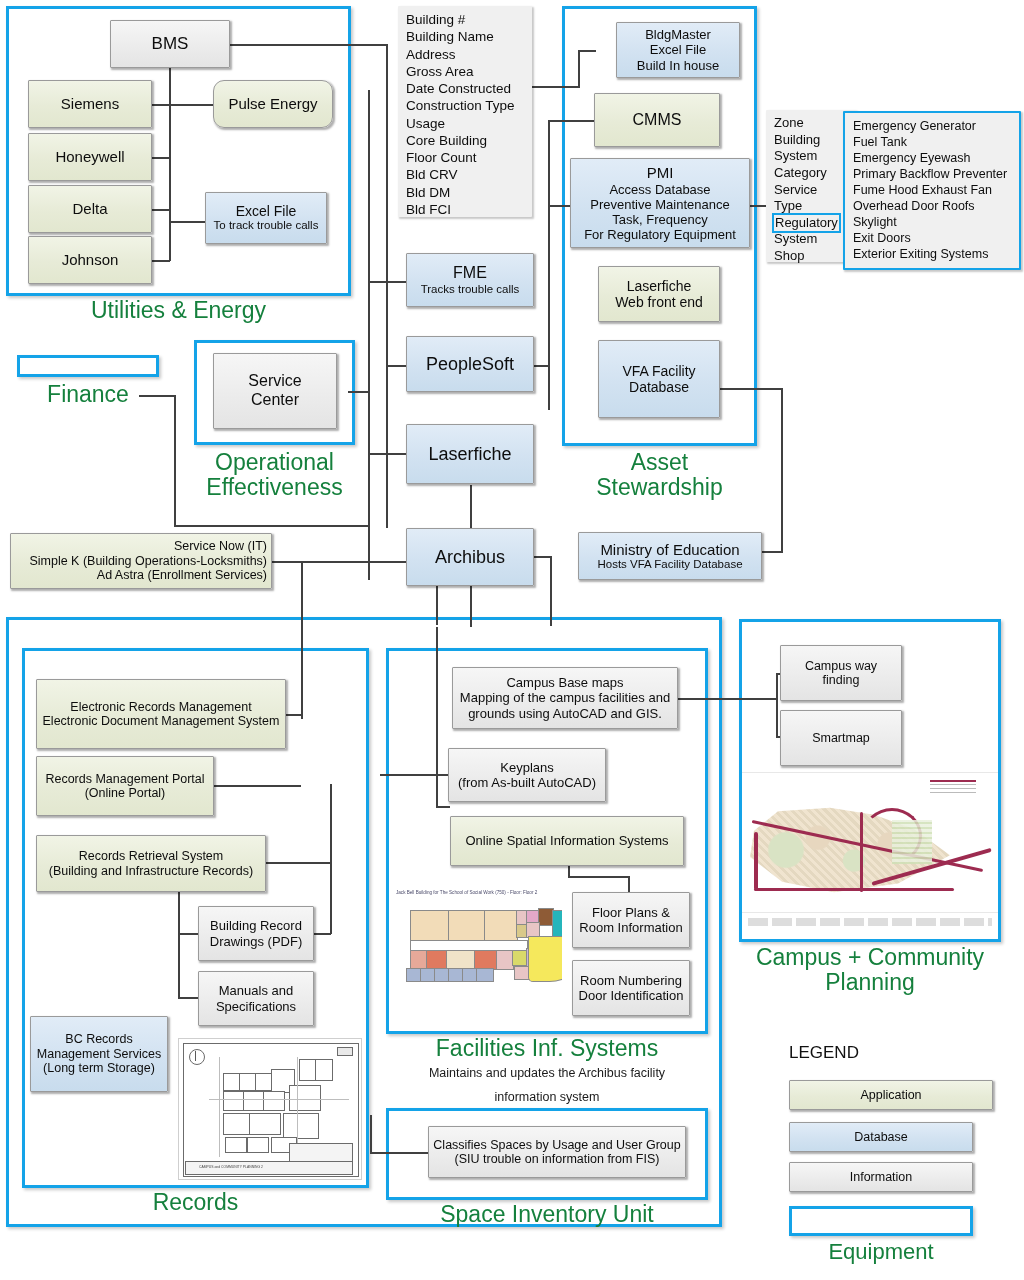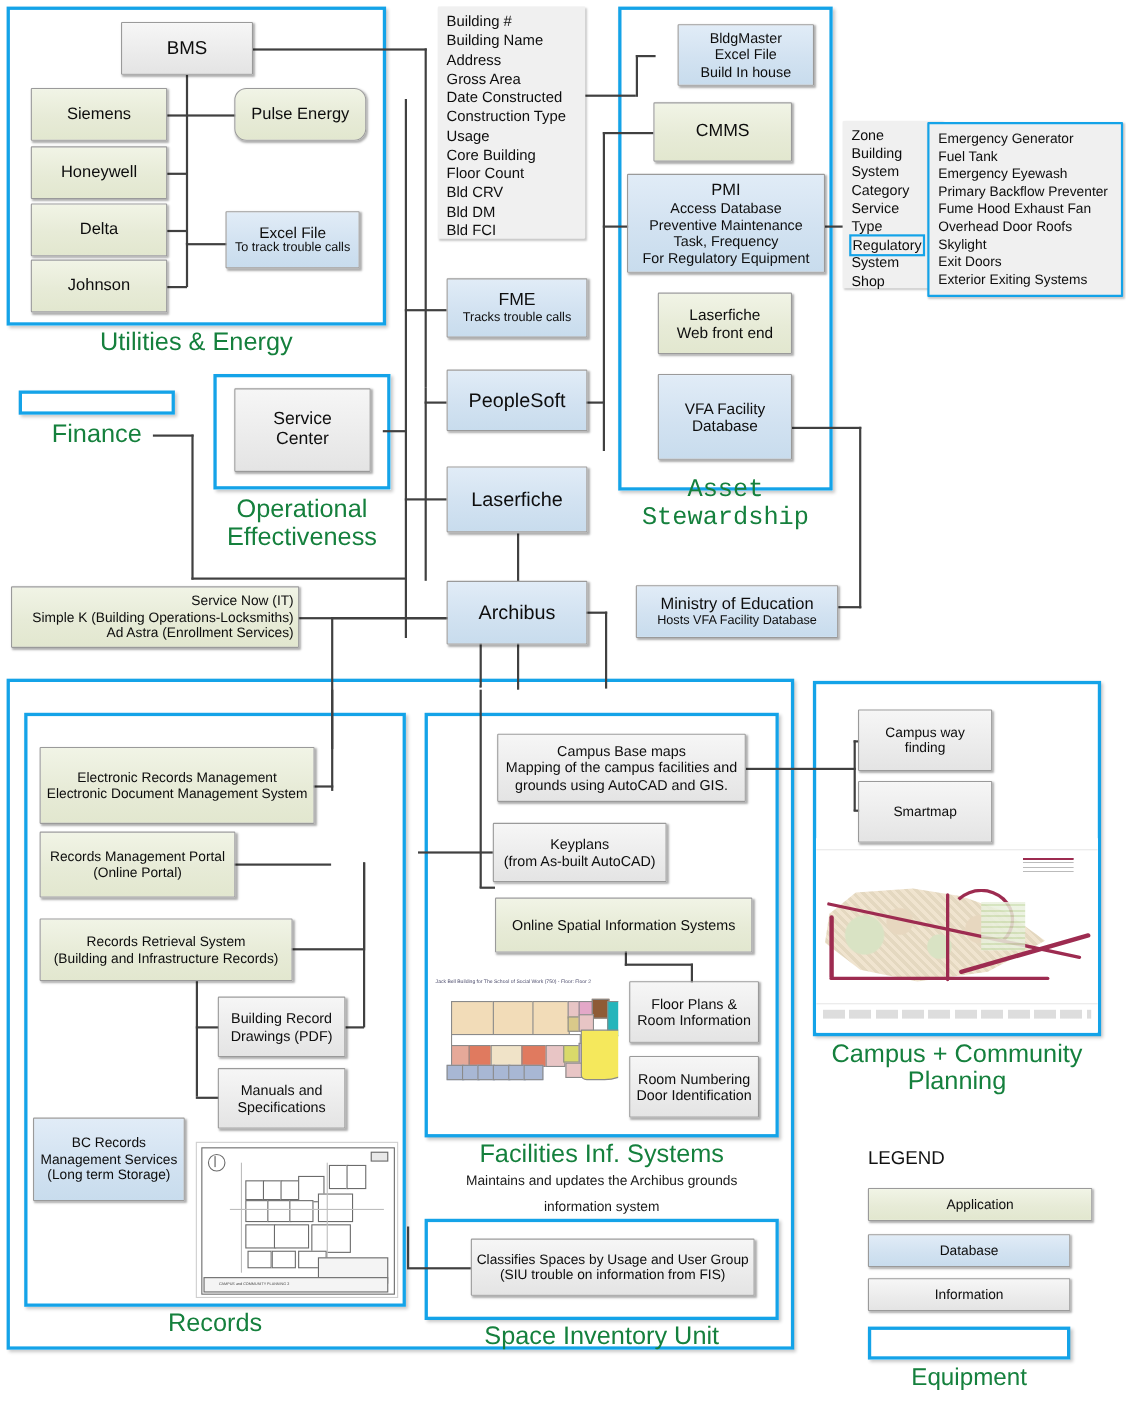--- a/index.html
+++ b/index.html
@@ -216,21 +216,21 @@
       <span class="ttl">Laserfiche</span>
       <span class="ttl">Web front end</span>
     </div>
   </div>
   <div class="node db" style="left:598px;top:340px;width:122px;height:78px;font-size:14px;">
     <div>
       <span class="ttl">VFA Facility</span>
       <span class="ttl">Database</span>
     </div>
   </div>
-  <div class="dept-label" style="left:562px;top:433px;width:195px;font-family:Liberation Mono, monospace;">
+  <div class="dept-label" style="left:562px;top:450px;width:195px;">
     <div>Asset</div>
     <div>Stewardship</div>
   </div>
 
   <div class="node plain-list" style="left:766px;top:110px;width:90px;height:152px;font-size:13px;">
     <div>Zone</div>
     <div>Building</div>
     <div>System</div>
     <div>Category</div>
     <div>Service Type</div>
@@ -417,21 +417,21 @@
     <div class="proom" style="left:40px;top:80px;width:14px;height:12px;background:#a8b7d4;"></div>
     <div class="proom" style="left:54px;top:80px;width:14px;height:12px;background:#a8b7d4;"></div>
     <div class="proom" style="left:68px;top:80px;width:14px;height:12px;background:#a8b7d4;"></div>
     <div class="proom" style="left:82px;top:80px;width:16px;height:12px;background:#a8b7d4;"></div>
     <div class="proom" style="left:120px;top:78px;width:14px;height:12px;background:#e8c5c5;"></div>
     <div class="proom" style="left:134px;top:48px;width:52px;height:44px;background:#f5e85c;border-radius:0 0 60% 10%;"></div>
   </div>
 
   <div class="dept-label" style="left:386px;top:1036px;width:322px;">Facilities Inf. Systems</div>
   <div class="dept-sublabel" style="left:386px;top:1062px;width:322px;">
-    <div>Maintains and updates the Archibus grounds</div>
+    <div>Maintains and updates the Archibus facility</div>
     <div>information system</div>
   </div>
 
   <div class="node info" style="left:428px;top:1126px;width:258px;height:52px;font-size:12.5px;">
     <div>
       <span class="ttl">Classifies Spaces by Usage and User Group</span>
       <span class="ttl">(SIU trouble on information from FIS)</span>
     </div>
   </div>
   <div class="dept-label" style="left:386px;top:1202px;width:322px;">Space Inventory Unit</div>

